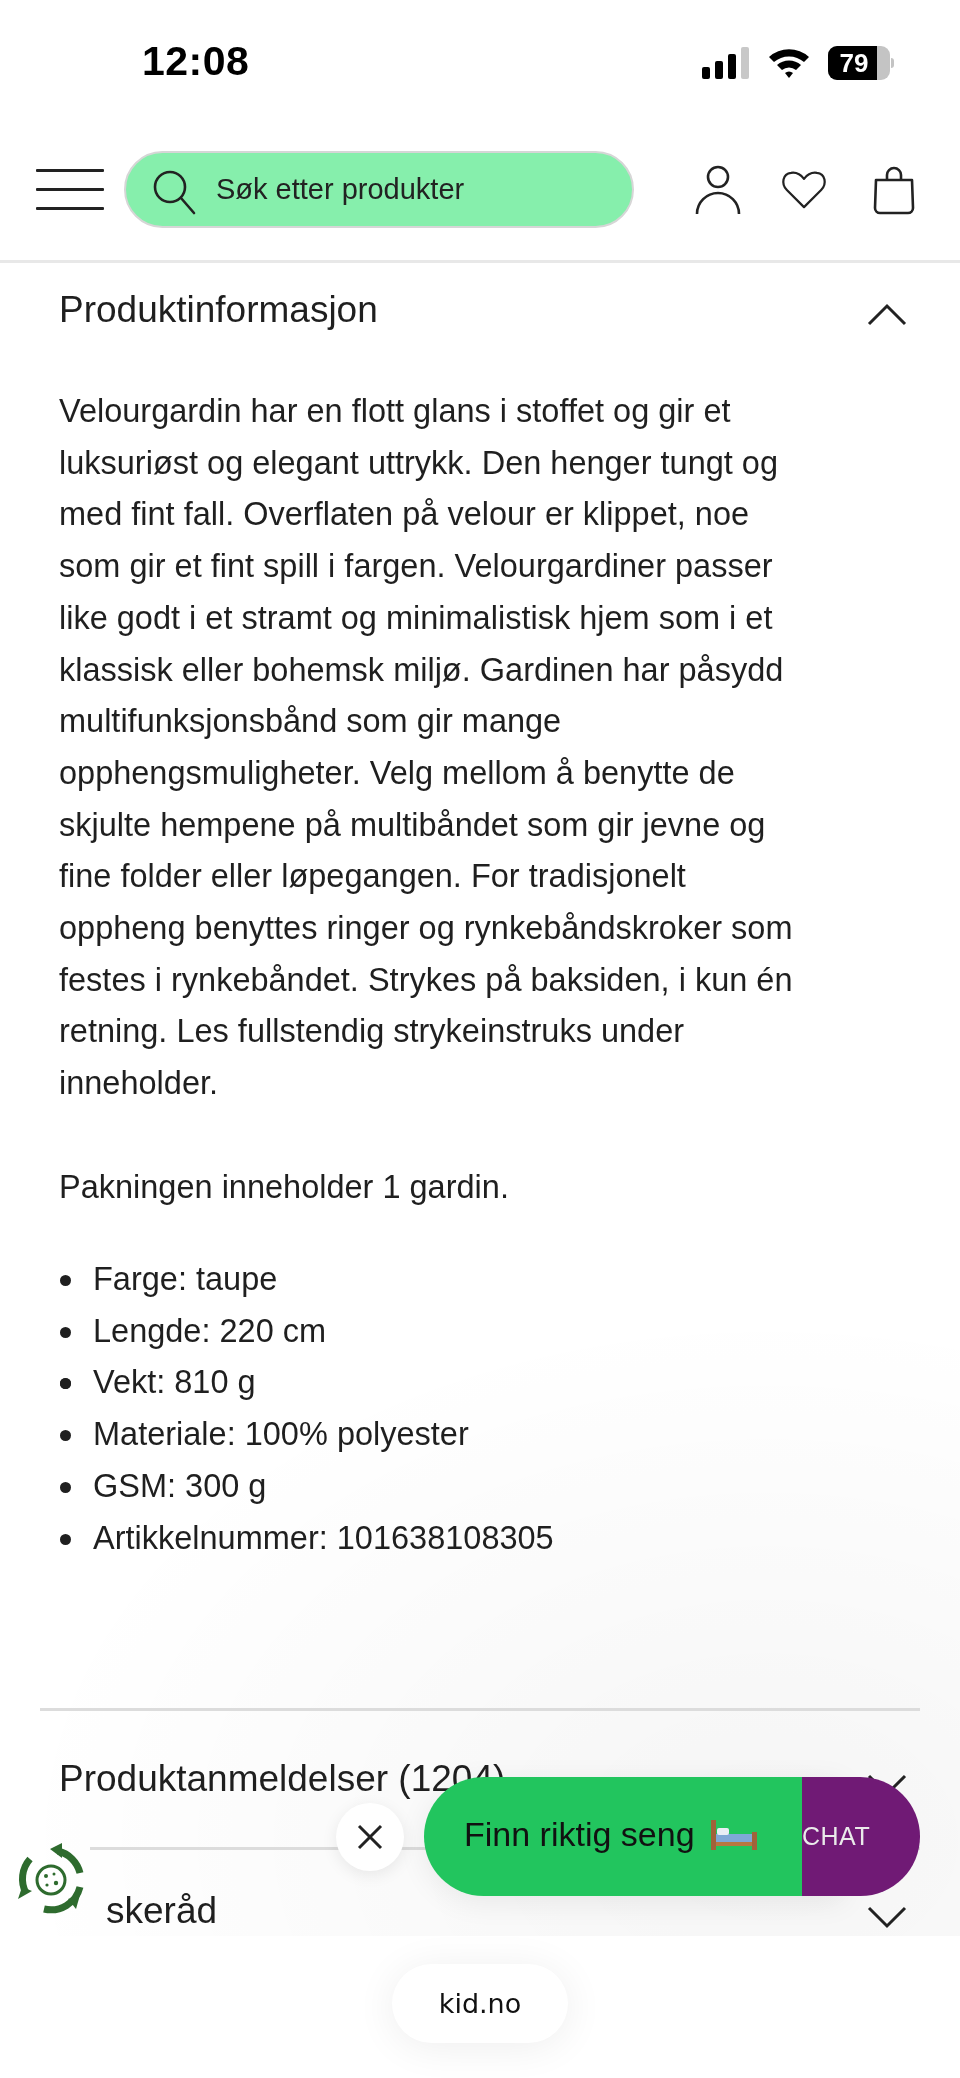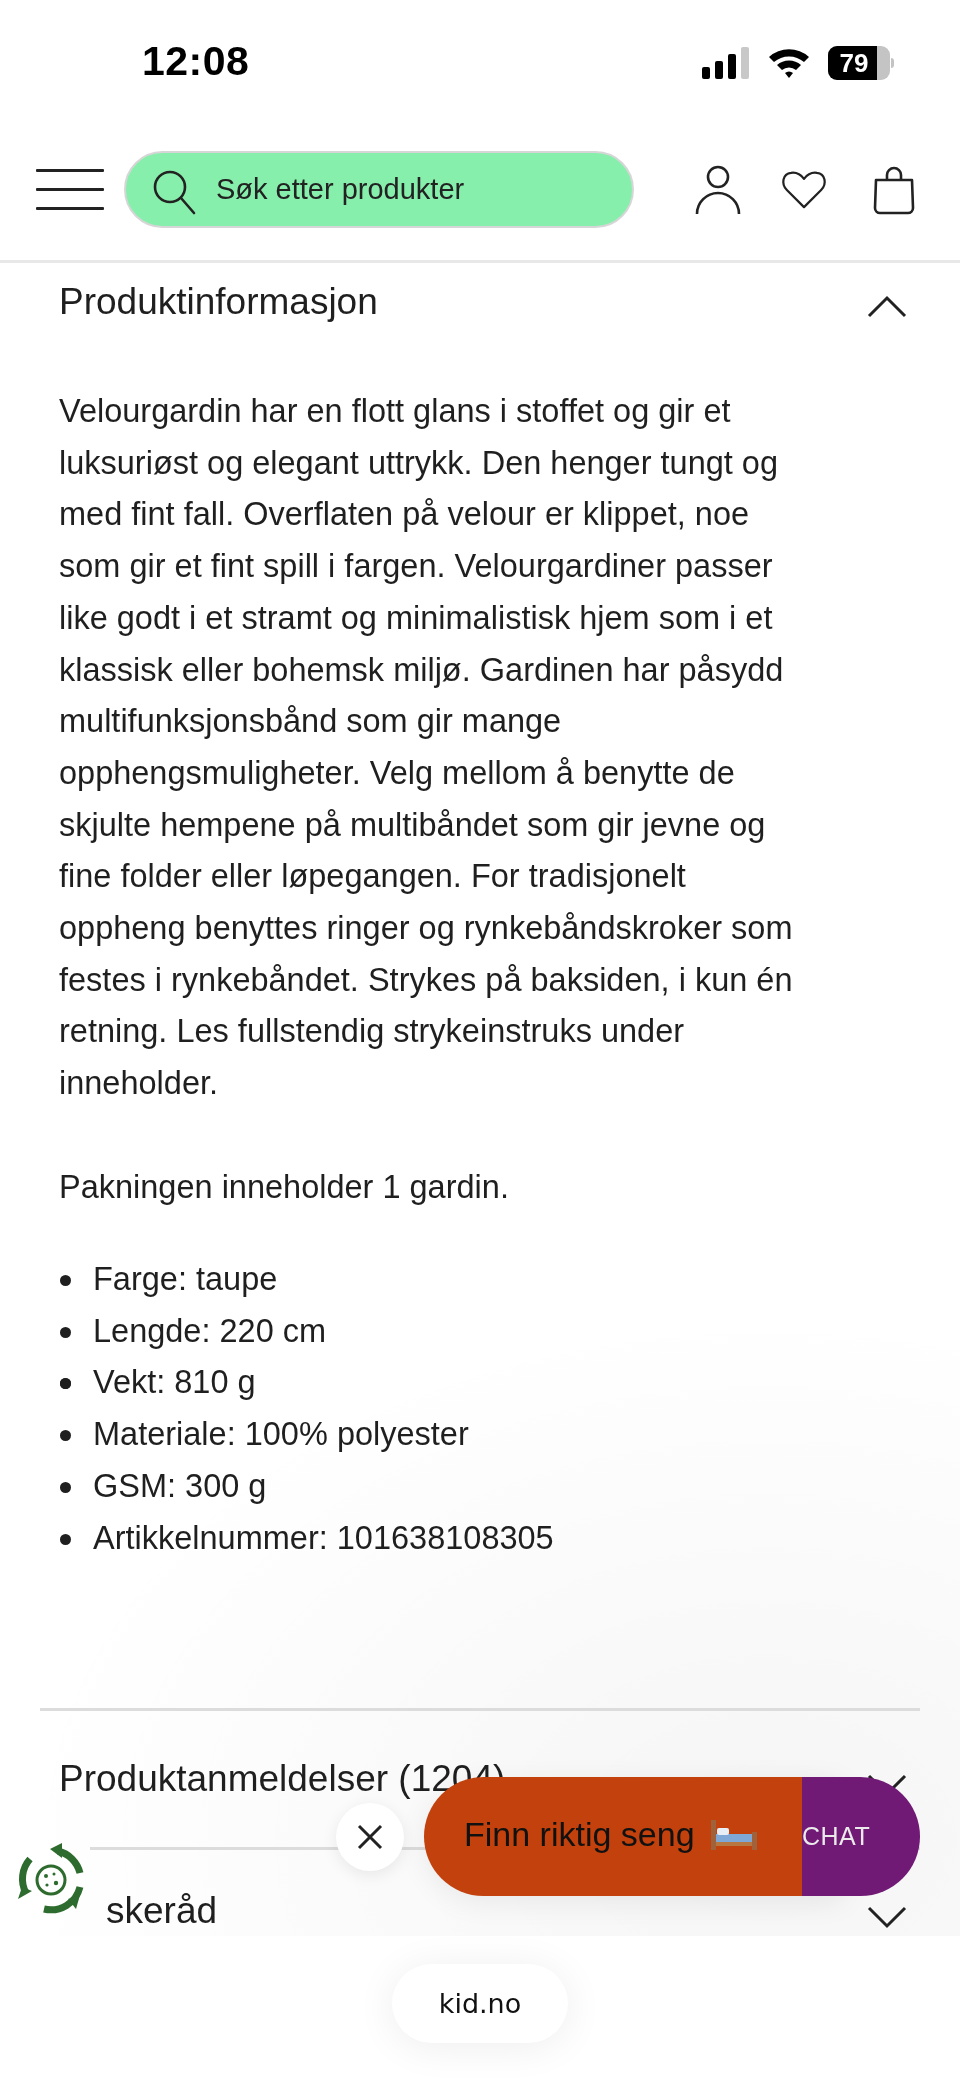--- a/index.html
+++ b/index.html
@@ -30,21 +30,21 @@
   .search-input::placeholder { color: #222; }
   .hdr-icon { position: absolute; top: 44px; width: 48px; height: 52px; }
   .user-icon { left: 694px; }
   .heart-icon { left: 780px; }
   .bag-icon { left: 870px; }
 
   
   .accordion-head { position: absolute; left: 0; width: 960px; height: 80px; }
   .accordion-title { position: absolute; left: 59px; font-size: 37px; color: #1f1f1f; }
   .chevron { position: absolute; left: 864px; width: 46px; height: 30px; }
-  .acc1 { top: 264px; }
+  .acc1 { top: 272px; }
   .acc1 .accordion-title { top: 17px; }
   .acc1 .chevron { top: 28px; }
 
   .desc { position: absolute; left: 59px; top: 386px; width: 860px; font-size: 32.5px; line-height: 51.7px; color: #1f1f1f; }
   .desc .line { display: block; white-space: nowrap; }
   .pack { position: absolute; left: 59px; top: 1162px; font-size: 32.5px; line-height: 51.7px; color: #1f1f1f; white-space: nowrap; }
   .specs { position: absolute; left: 59px; top: 1254px; width: 880px; list-style: none; font-size: 32.5px; line-height: 51.7px; color: #1f1f1f; }
   .specs li { position: relative; padding-left: 34px; white-space: nowrap; }
   .specs li .bullet { position: absolute; left: 1px; top: 21px; width: 11px; height: 11px; border-radius: 50%; background: #1f1f1f; }
 
@@ -61,21 +61,21 @@
 
   .content-clip { position: absolute; left: 0; top: 1936px; width: 960px; height: 142px; background: #fff; }
 
   
   .shade { position: absolute; left: 0; top: 1300px; width: 960px; height: 636px; background: radial-gradient(ellipse at 80% 85%, rgba(0,0,0,0.04), rgba(0,0,0,0) 70%); pointer-events: none; }
 
   
   .eco-badge { position: absolute; left: 14px; top: 1843px; width: 74px; height: 74px; }
 
   
-  .chat-bubble { position: absolute; left: 424px; top: 1777px; width: 420px; height: 119px; background: #c2410c; border-radius: 60px 0 0 60px; box-shadow: 0 6px 30px rgba(0,0,0,0.07); }
+  .chat-bubble { position: absolute; left: 424px; top: 1777px; width: 420px; height: 119px; background: #22c55e; border-radius: 60px 0 0 60px; box-shadow: 0 6px 30px rgba(0,0,0,0.07); }
   .chat-bubble-text { position: absolute; left: 40px; top: 38px; font-size: 34px; color: #111; white-space: nowrap; }
   .bed-icon { display: inline-block; vertical-align: -4px; width: 48px; height: 30px; margin-left: 6px; }
   .chat-close { position: absolute; left: 336px; top: 1803px; width: 68px; height: 68px; border-radius: 50%; background: #fff; box-shadow: 0 4px 16px rgba(0,0,0,0.08); }
   .chat-close svg { position: absolute; left: 20px; top: 20px; }
   .chat-btn { position: absolute; left: 802px; top: 1777px; width: 118px; height: 119px; background: #701a75; border-radius: 0 60px 60px 0; color: #eaeaea; font-size: 25px; text-align: left; line-height: 119px; letter-spacing: 0.5px; }
 
   
   .url-pill { position: absolute; left: 392px; top: 1964px; width: 176px; height: 79px; border-radius: 40px; background: #fff; box-shadow: 0 4px 40px rgba(0,0,0,0.07); text-align: center; line-height: 79px; font-family: "DejaVu Sans", sans-serif; font-size: 27px; color: #111; }
 </style>
 </head>

